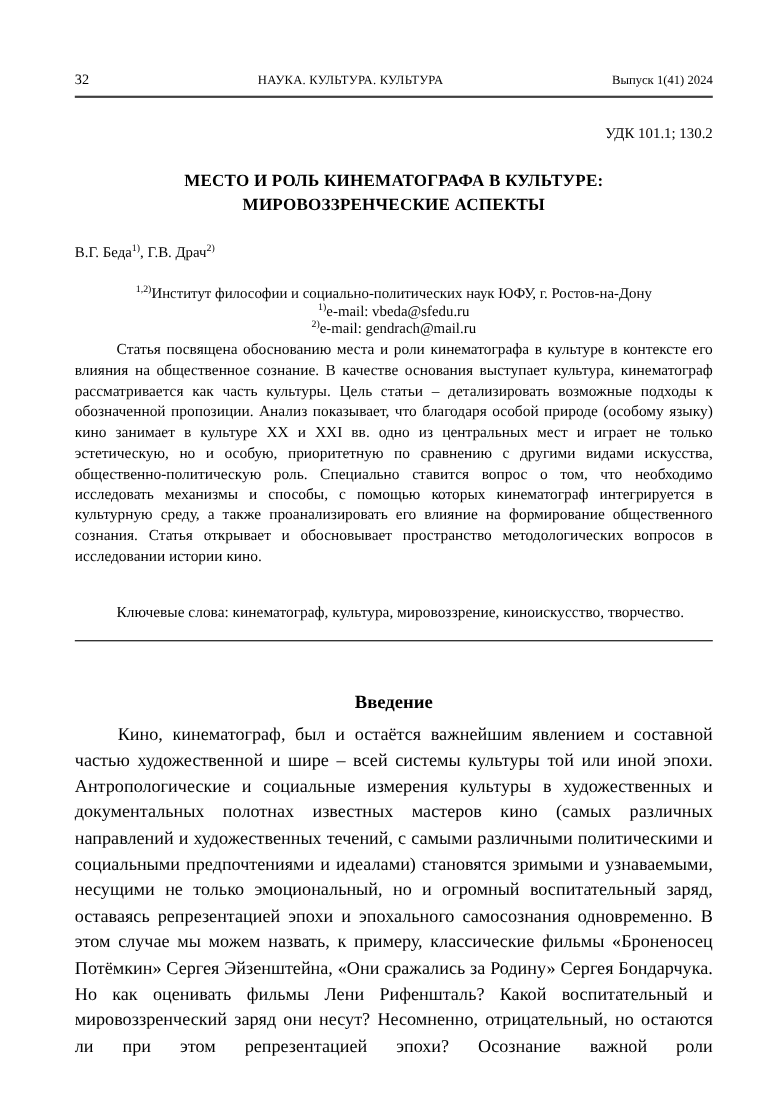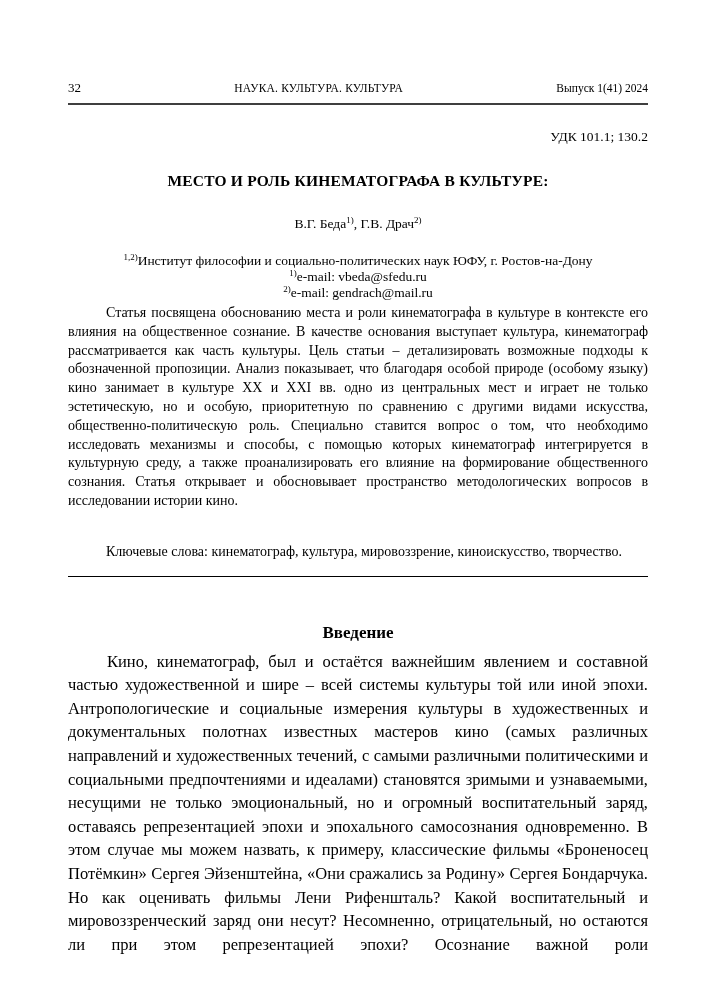--- a/index.html
+++ b/index.html
@@ -7,21 +7,21 @@
     padding: 0;
     background: #ffffff;
     color: #000000;
     font-family: "Liberation Serif", "DejaVu Serif", serif;
   }
   .page {
     position: relative;
     width: 709px;
     height: 1003px;
     box-sizing: border-box;
-    padding: 80px 61px 0 68px;
+    padding: 64px 61px 0 68px;
     background: #ffffff;
     overflow: hidden;
   }
   .running-head {
     display: flex;
     justify-content: space-between;
     align-items: baseline;
     font-size: 11.5px;
   }
   .running-head .pagenum {
@@ -43,21 +43,20 @@
   }
   .title {
     text-align: center;
     font-size: 15.5px;
     font-weight: bold;
     line-height: 22px;
     letter-spacing: 0.2px;
     margin: 25px 0 16px 0;
   }
   .authors {
-    text-align: center;
     font-size: 13.5px;
     margin-top: 24px;
     font-family: Liberation Serif, serif;
   }
   sup {
     font-size: 9px;
     line-height: 0;
     vertical-align: super;
   }
   .affiliation {
@@ -116,20 +115,21 @@
     <span class="journal">НАУКА. КУЛЬТУРА. КУЛЬТУРА</span>
     <span class="issue">Выпуск 1(41) 2024</span>
   </div>
 
   <div class="head-rule"></div>
 
   <div class="udc">УДК 101.1; 130.2</div>
 
   <h1 class="title">
     <span>МЕСТО И РОЛЬ КИНЕМАТОГРАФА В КУЛЬТУРЕ:</span><br>
+    <span>МИРОВОЗЗРЕНЧЕСКИЕ АСПЕКТЫ</span>
   </h1>
 
   <div class="authors">
     <span>В.Г. Беда</span><sup>1)</sup><span>, </span><span>Г.В. Драч</span><sup>2)</sup>
   </div>
 
   <div class="affiliation">
     <sup>1,2)</sup><span>Институт философии и социально-политических наук ЮФУ, г. Ростов-на-Дону</span>
   </div>
 

